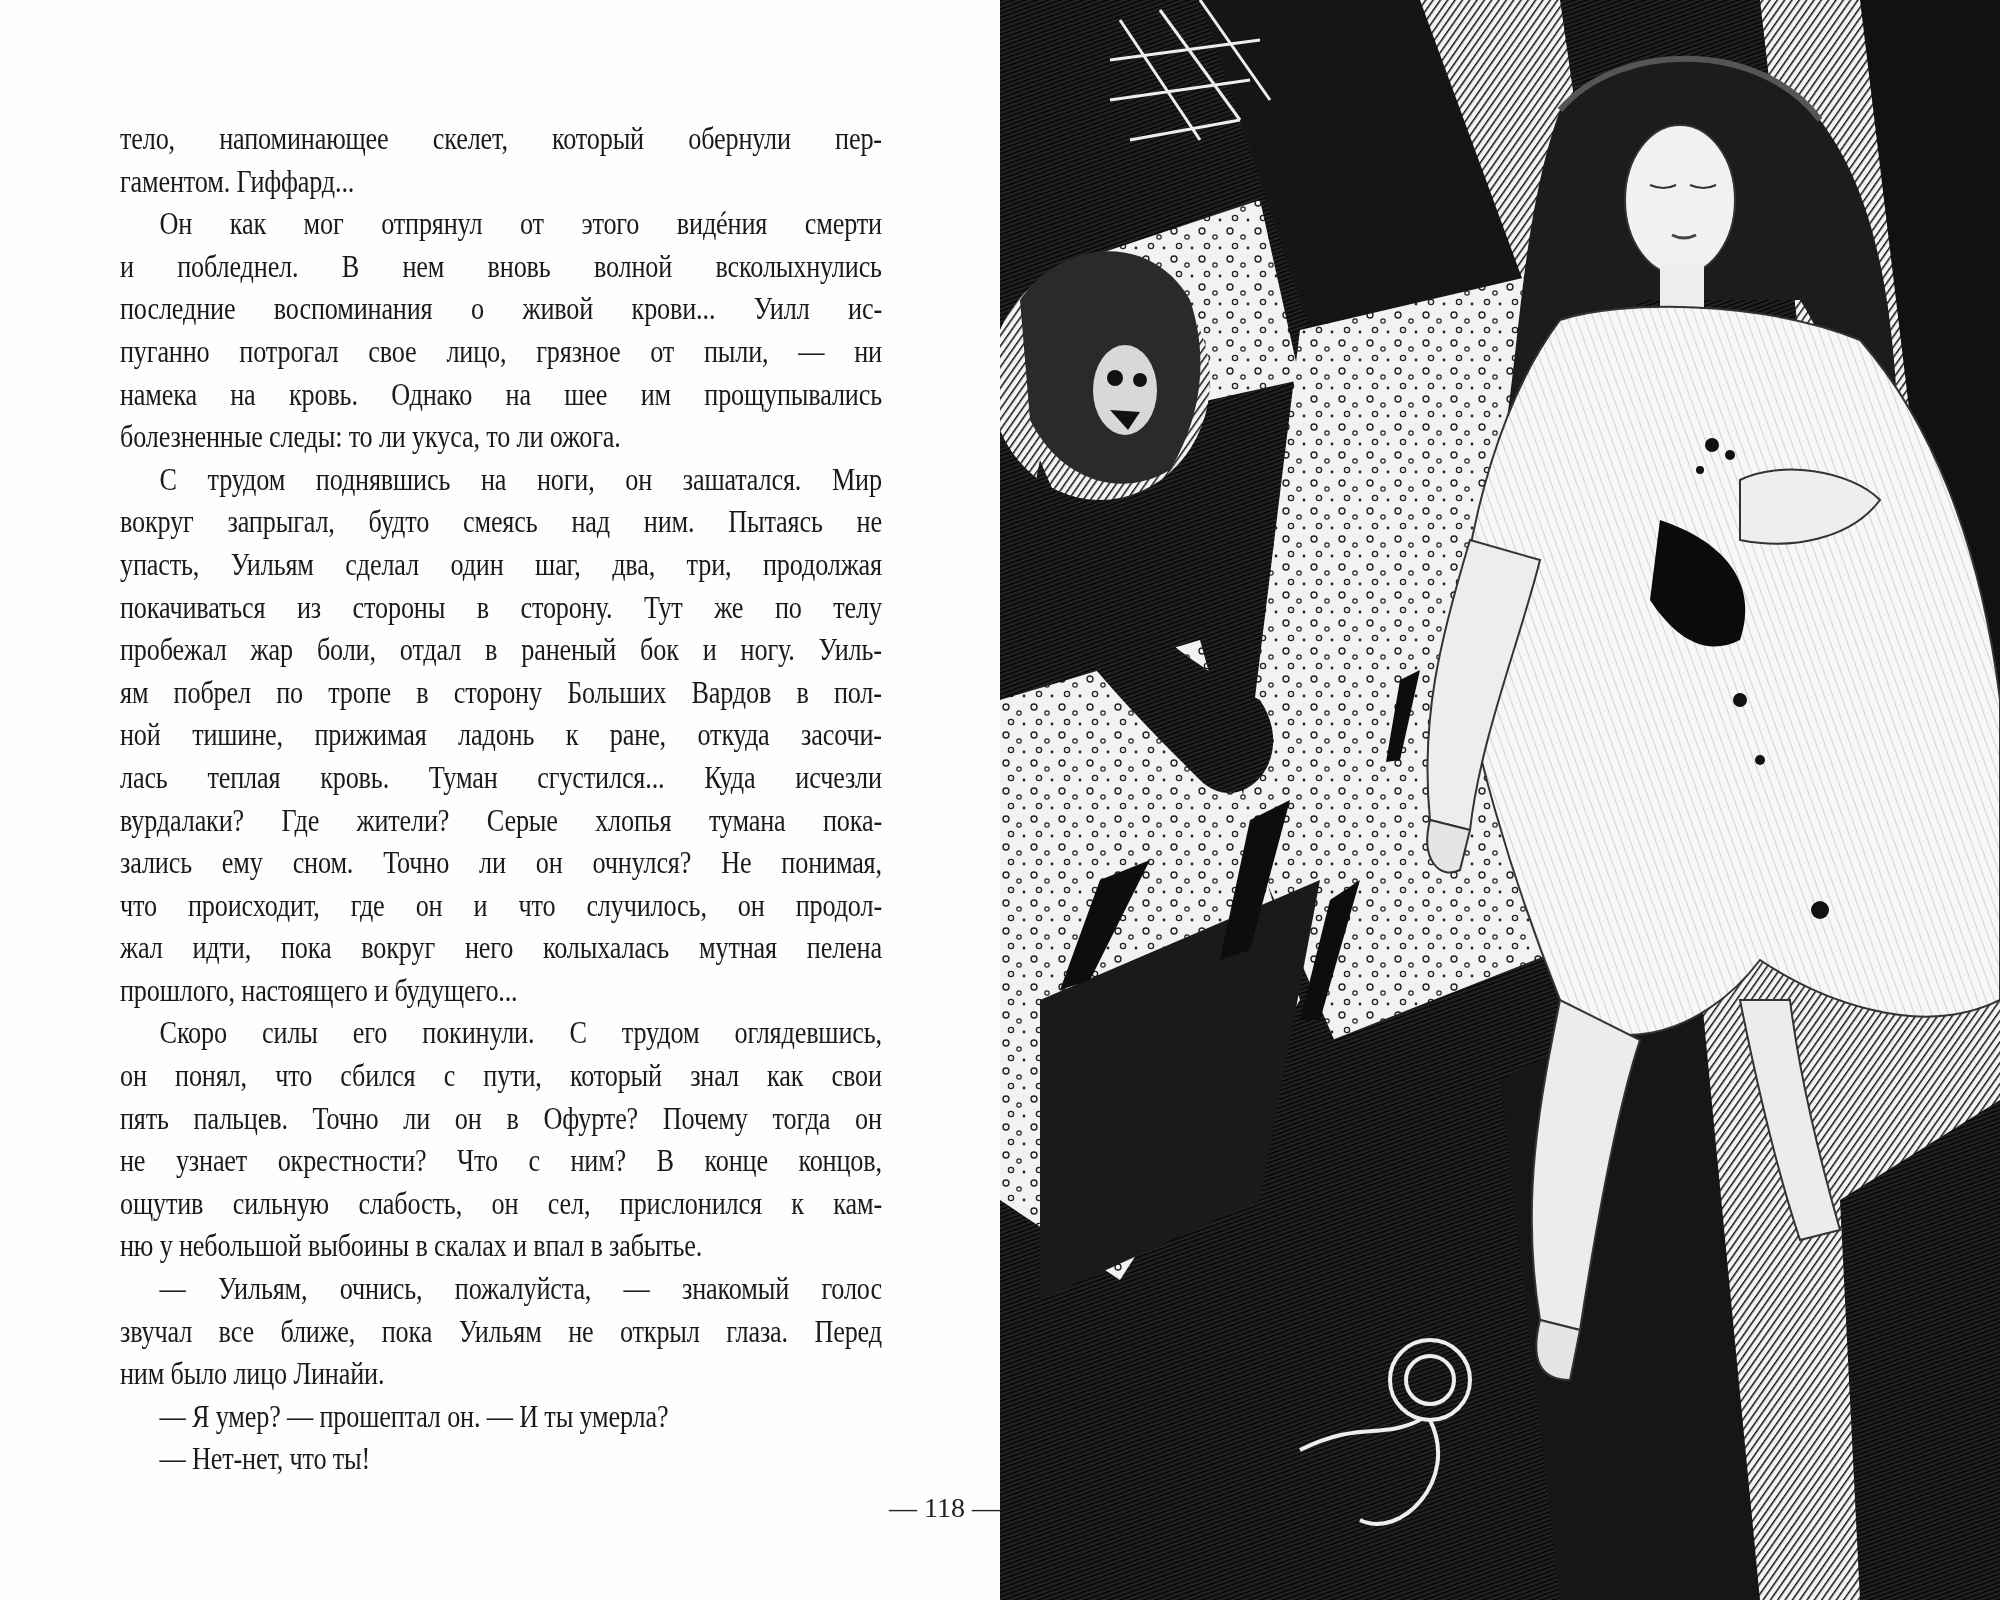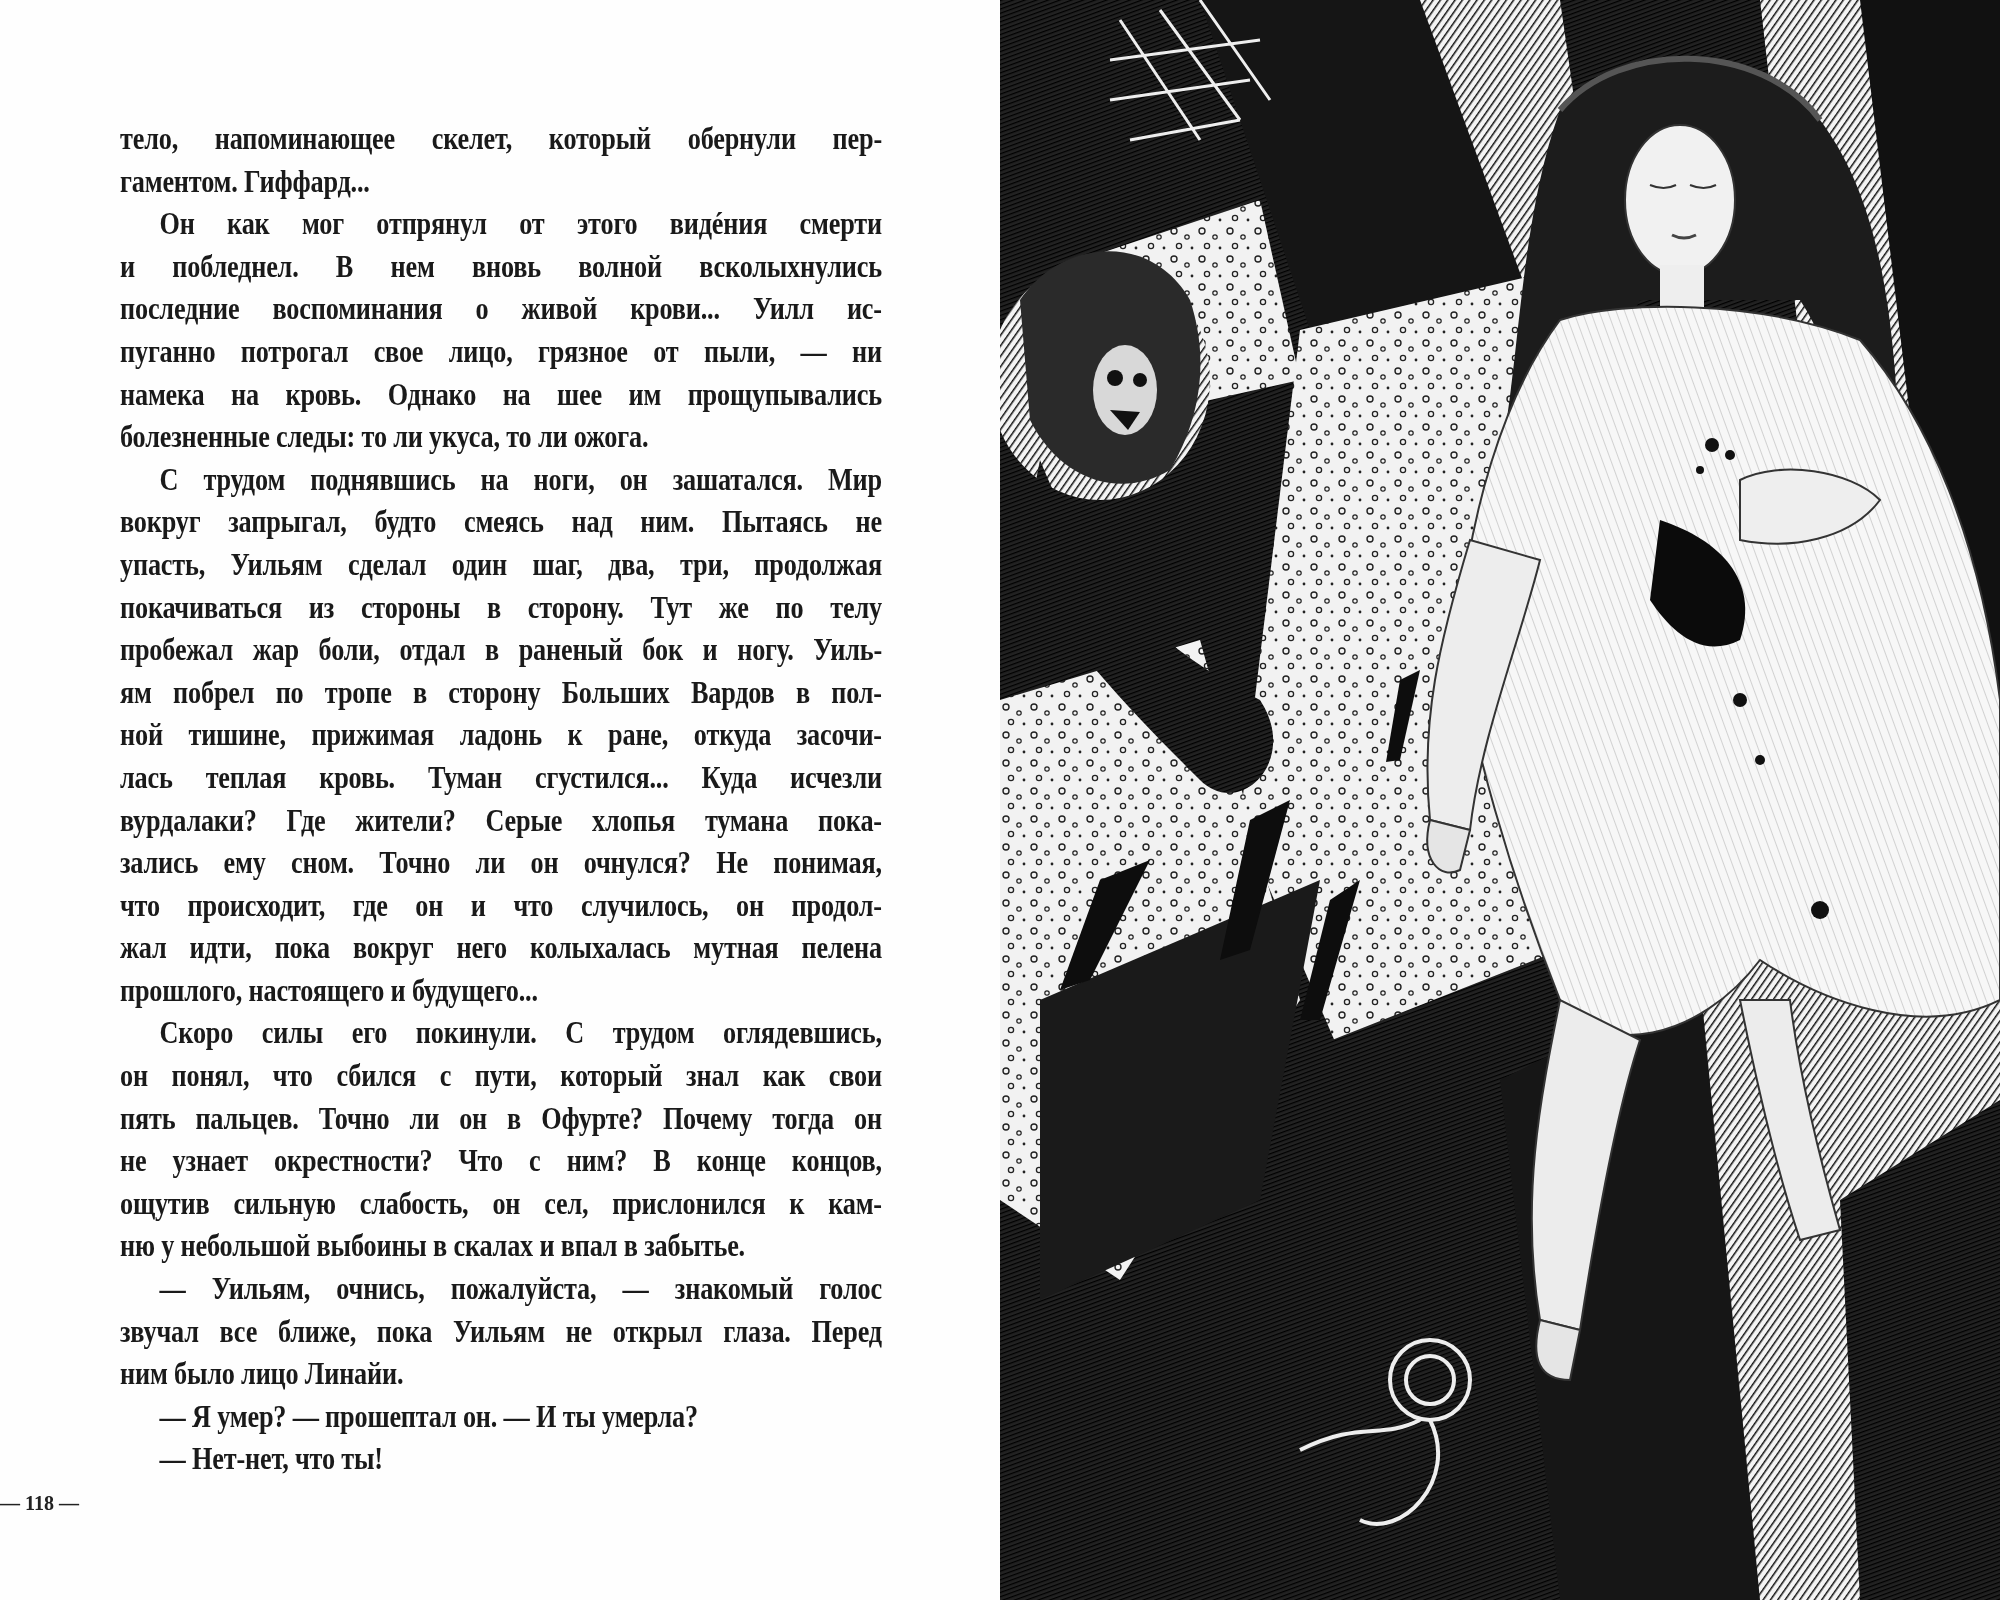--- a/index.html
+++ b/index.html
@@ -2,38 +2,38 @@
 <html><head>
 <meta charset="utf-8">
 <style>
   html, body { margin: 0; padding: 0; }
   body {
     width: 2000px; height: 1600px; overflow: hidden;
     background: #ffffff; position: relative;
     font-family: "Liberation Serif", "DejaVu Serif", serif;
     color: #1a1a1a;
   }
-  .spread { position: absolute; inset: 0; display: flex; font-weight: bold; }
+  .spread { position: absolute; inset: 0; display: flex; }
   .page-left {
     position: relative; width: 1000px; height: 1600px; background: #fefefe;
   }
   .text-block {
     position: absolute; left: 120px; top: 118px; width: 762px;
     font-size: 30.5px; line-height: 42.6px; letter-spacing: -0.2px;
     text-align: justify; text-align-last: justify;
     transform: scaleX(0.86); transform-origin: left top;
   }
   .text-block { width: 886px; }
   .line { display: block; white-space: nowrap; height: 42.6px; }
   .line.indent { padding-left: 46px; }
   .line.last { text-align-last: left; }
   .line.just { display: flex; justify-content: space-between; }
   .page-number {
     position: absolute; left: 0; width: 1000px; top: 1492px;
-    text-align: left; font-size: 20px; color: #222;
+    text-align: right; font-size: 28px; color: #222;
   }
   .page-right {
     position: absolute; left: 1000px; top: 0; width: 1000px; height: 1600px;
     background: #f4f4f4; overflow: hidden;
   }
   .page-right svg { width: 1000px; height: 1600px; display: block; }
 </style>
 </head>
 <body>
 

